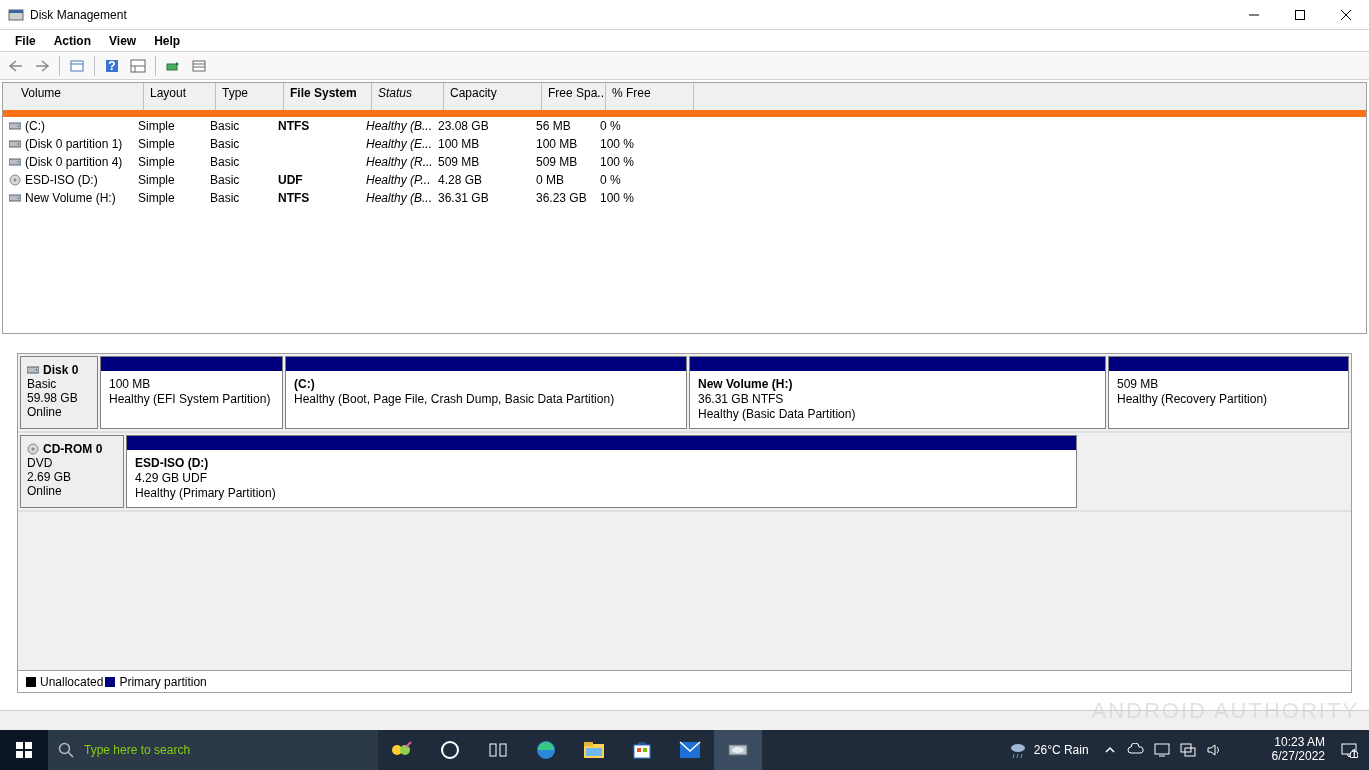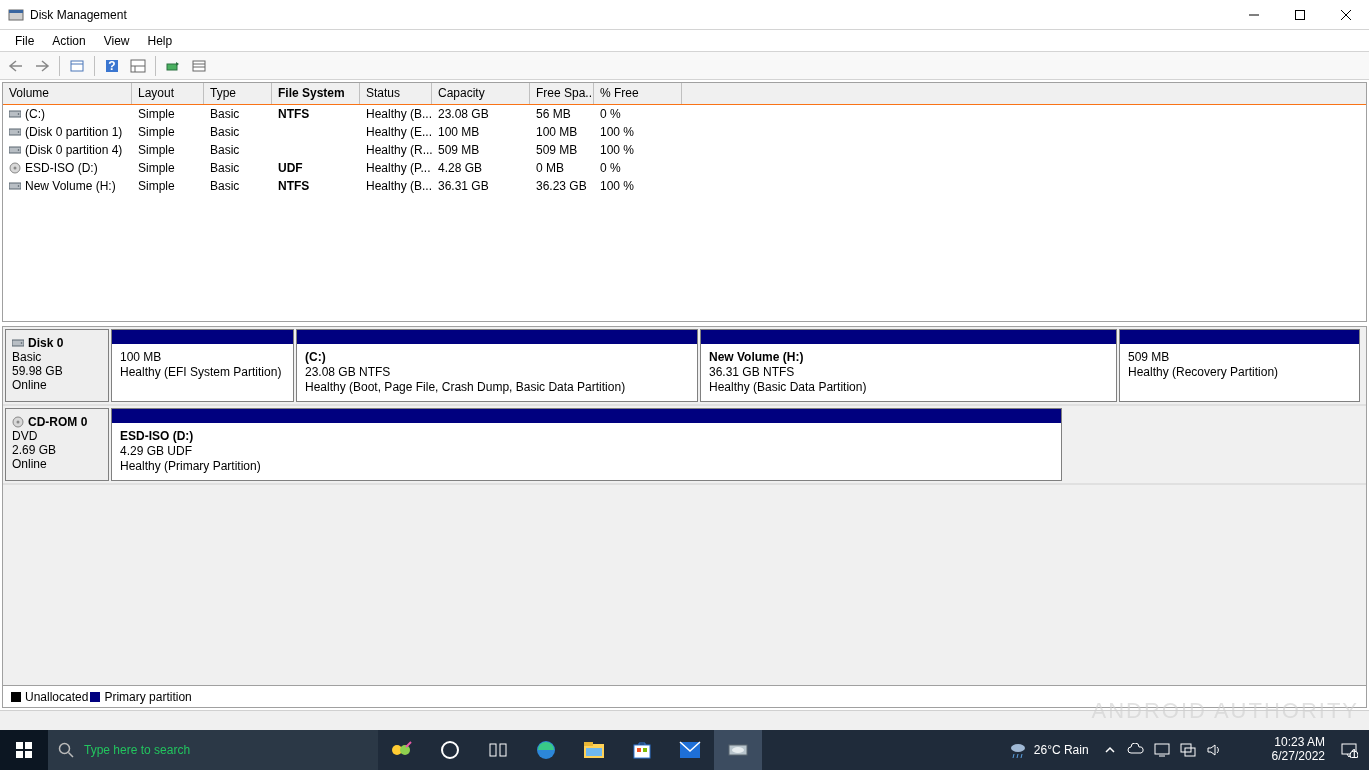--- a/index.html
+++ b/index.html
@@ -7,63 +7,63 @@
 
   
   .titlebar { height: 30px; display: flex; align-items: center; border-bottom: 1px solid #d4d4d4; background: #fff; }
   .titlebar .app-icon { width: 16px; height: 16px; margin: 0 6px 0 8px; display:flex; align-items:center; justify-content:center; }
   .titlebar .title { flex: 1; font-size: 12px; }
   .winbtn { width: 46px; height: 30px; display: flex; align-items: center; justify-content: center; }
   .winbtn svg { width: 10px; height: 10px; }
 
   
   .menubar { height: 22px; display: flex; align-items: center; padding: 0 6px; border-bottom: 1px solid #d4d4d4; background: #fff; }
-  .menuitem { padding: 2px 9px; font-size: 12px; }
+  .menuitem { padding: 2px 9px; font-size: 12px; font-weight: bold; }
 
   
   .toolbar { height: 28px; display: flex; align-items: center; padding: 0 4px; border-bottom: 1px solid #d4d4d4; background: #f8f8f8; gap:2px; }
   .tbtn { width: 24px; height: 22px; display: flex; align-items: center; justify-content: center; border: 1px solid transparent; }
   .tsep { width: 1px; height: 20px; background: #c0c0c0; margin: 0 3px; }
 
   
   .vol-list { border: 1px solid #a0a0a0; margin: 2px; background:#fff; }
-  .vol-head { display: flex; background: #f0f0f0; border-bottom: 1px solid #f97316; height: 22px; }
+  .vol-head { display: flex; background: #f0f0f0; border-bottom: 7px solid #f97316; height: 34px; padding-left: 12px; }
   .vh { border-right: 1px solid #c0c0c0; padding: 3px 6px; font-size: 12px; overflow: hidden; white-space: nowrap; }
   .vol-body { height: 216px; overflow: auto; }
   .vrow { display: flex; height: 18px; align-items: center; }
   .vc { padding: 1px 6px; font-size: 12px; overflow: hidden; white-space: nowrap; display:flex; align-items:center; gap:4px; }
   .vicon { width:12px; height:10px; display:inline-flex; align-items:center; justify-content:center; flex-shrink:0; }
 
   .c-vol { width: 129px; } .c-lay { width: 72px; } .c-typ { width: 68px; }
-  .c-fs  { width: 88px; font-weight: bold; }  .c-st  { width: 72px; } .c-cap { width: 98px; }
+  .c-fs  { width: 88px; font-weight: bold; }  .c-st  { width: 72px; font-style: italic; } .c-cap { width: 98px; }
   .c-fr  { width: 64px; }  .c-pct { width: 88px; }
 
   
-  .gv { border: 1px solid #a0a0a0; margin: 2px; flex: 1; display: flex; flex-direction: column; background:#f0f0f0; }
+  .gv { border: 1px solid #a0a0a0; margin: 17px; flex: 1; display: flex; flex-direction: column; background:#f0f0f0; }
   .diskrow { display: flex; border-bottom: 2px solid #e0e0e0; }
   .diskhead { width: 104px; background: #eeeeee; border: 1px solid #808080; margin: 2px; padding: 6px; font-size: 12px; display:flex; flex-direction:column; gap:0; }
   .diskhead .dname { font-weight: bold; display:flex; align-items:center; gap:4px;}
   .parts { flex: 1; display: flex; margin: 2px 2px 2px 0; gap:2px; }
   .part { border: 1px solid #808080; background:#fff; display:flex; flex-direction:column; }
   .pbar { height: 14px; background: #00007f; }
   .pbody { padding: 6px 8px; font-size: 12px; line-height: 1.25; flex:1; }
   .pbody .pn { font-weight: bold; }
 
   
   .legend { height: 22px; border-top: 1px solid #a0a0a0; display: flex; align-items: center; padding: 0 8px; gap: 2px; background:#fff; }
   .lsw { width: 10px; height: 10px; display:inline-block; margin-right:4px; vertical-align:middle;}
   .lsw.black { background:#000; } .lsw.blue { background:#00007f; }
 
   
   .statusbar { height: 20px; border-top:1px solid #d0d0d0; background:#f0f0f0; }
 
   
   .taskbar { height: 40px; background: #1f2b3a; display: flex; align-items: center; color: #fff; position:relative; }
   .startbtn { width: 48px; height: 40px; display:flex; align-items:center; justify-content:center; background:#0c1622;}
-  .searchbox { width: 330px; height: 40px; background: #2b3846; display:flex; align-items:center; padding:0 10px; color:#22c55e; gap:10px;text-align:right; }
+  .searchbox { width: 330px; height: 40px; background: #2b3846; display:flex; align-items:center; padding:0 10px; color:#84cc16; gap:10px;text-align:right; }
   .tb-icons { display:flex; align-items:center; height:40px; }
   .tb-icon { width:48px; height:40px; display:flex; align-items:center; justify-content:center; }
   .tb-right { margin-left:auto; display:flex; align-items:center; height:40px; padding-right:4px; }
   .clock { text-align:right; font-size:11px; line-height:1.15; padding:0 8px;margin-left:37px;}
   .weather { display:flex; align-items:center; gap:6px; font-size:12px; padding:0 8px;}
 
   .watermark { position:absolute; right:10px; bottom:46px; color:#cfcfcf; font-size:22px; letter-spacing:2px; font-weight:300; font-family: Arial, sans-serif; pointer-events:none; opacity:0.6;}
 </style>
 </head>
 <body>
@@ -276,21 +276,20 @@
             <div class="pbar"></div>
             <div class="pbody">
               <div>100 MB</div>
               <div>Healthy (EFI System Partition)</div>
             </div>
           </div>
           <div class="part" style="width: 402px;">
             <div class="pbar"></div>
             <div class="pbody">
               <div class="pn"> (C:)</div>
-              <div>23.08 GB NTFS</div>
               <div>Healthy (Boot, Page File, Crash Dump, Basic Data Partition)</div>
             </div>
           </div>
           <div class="part" style="width: 417px;">
             <div class="pbar"></div>
             <div class="pbody">
               <div class="pn">New Volume  (H:)</div>
               <div>36.31 GB NTFS</div>
               <div>Healthy (Basic Data Partition)</div>
             </div>

